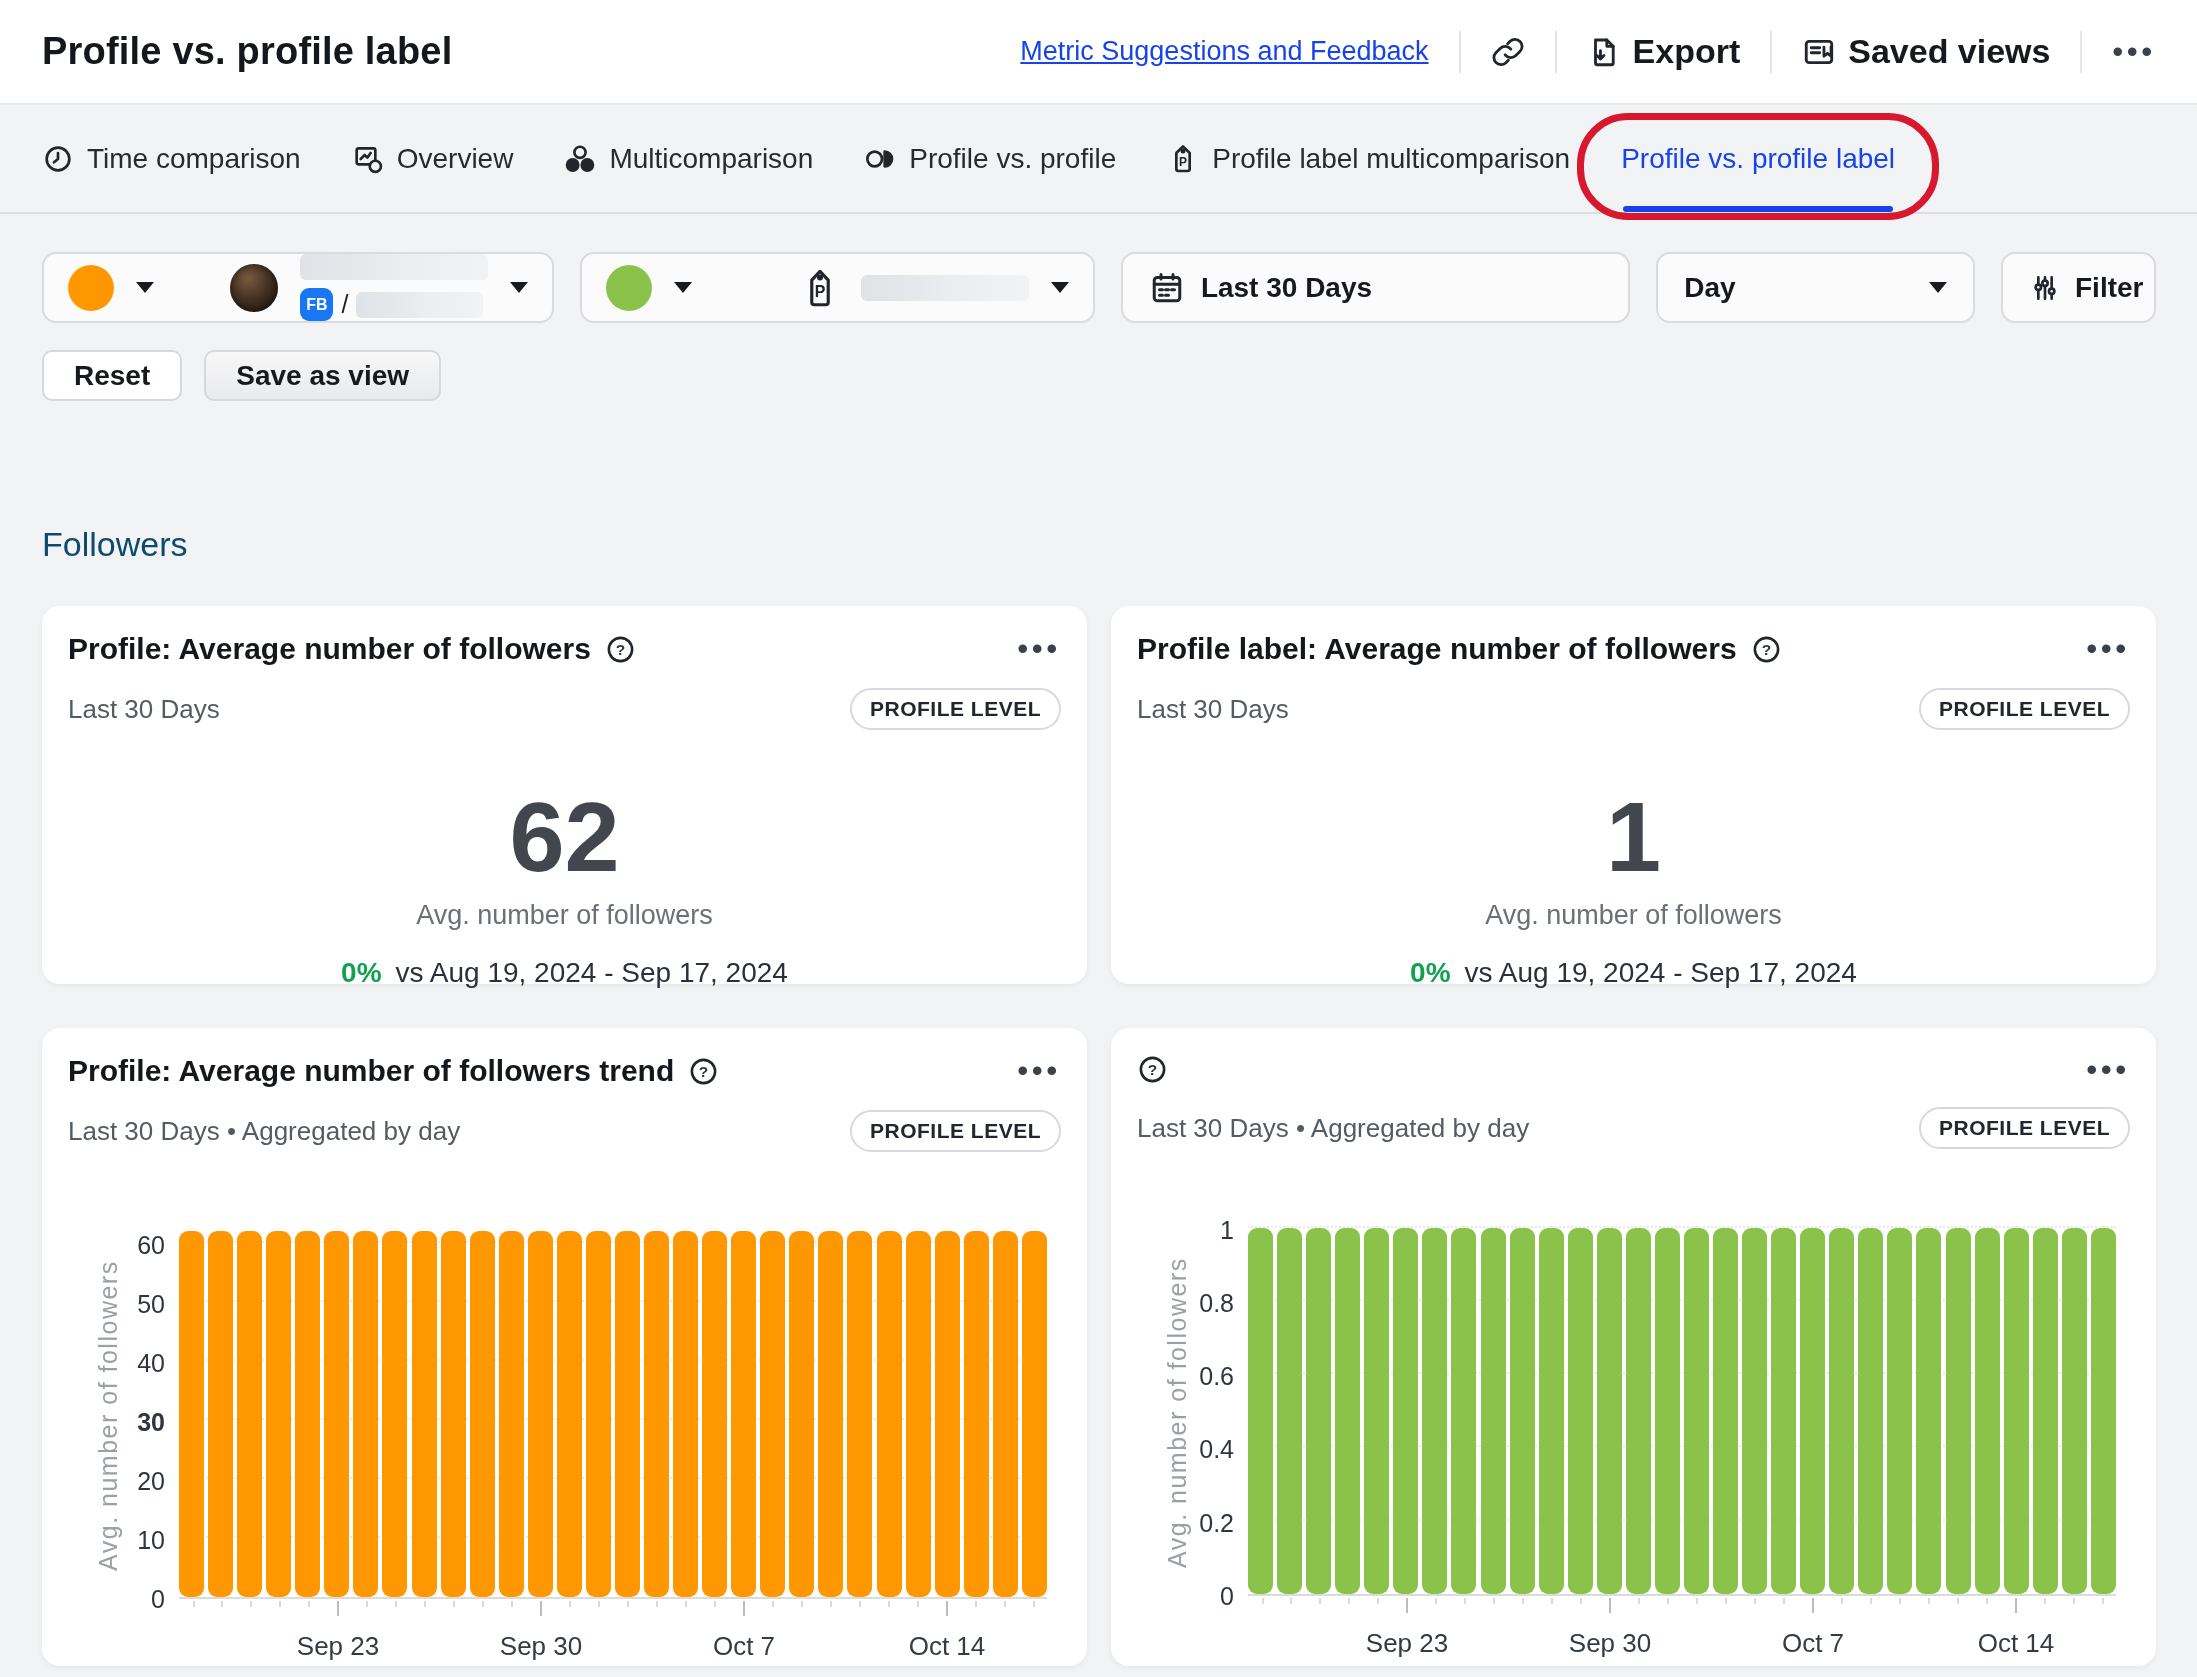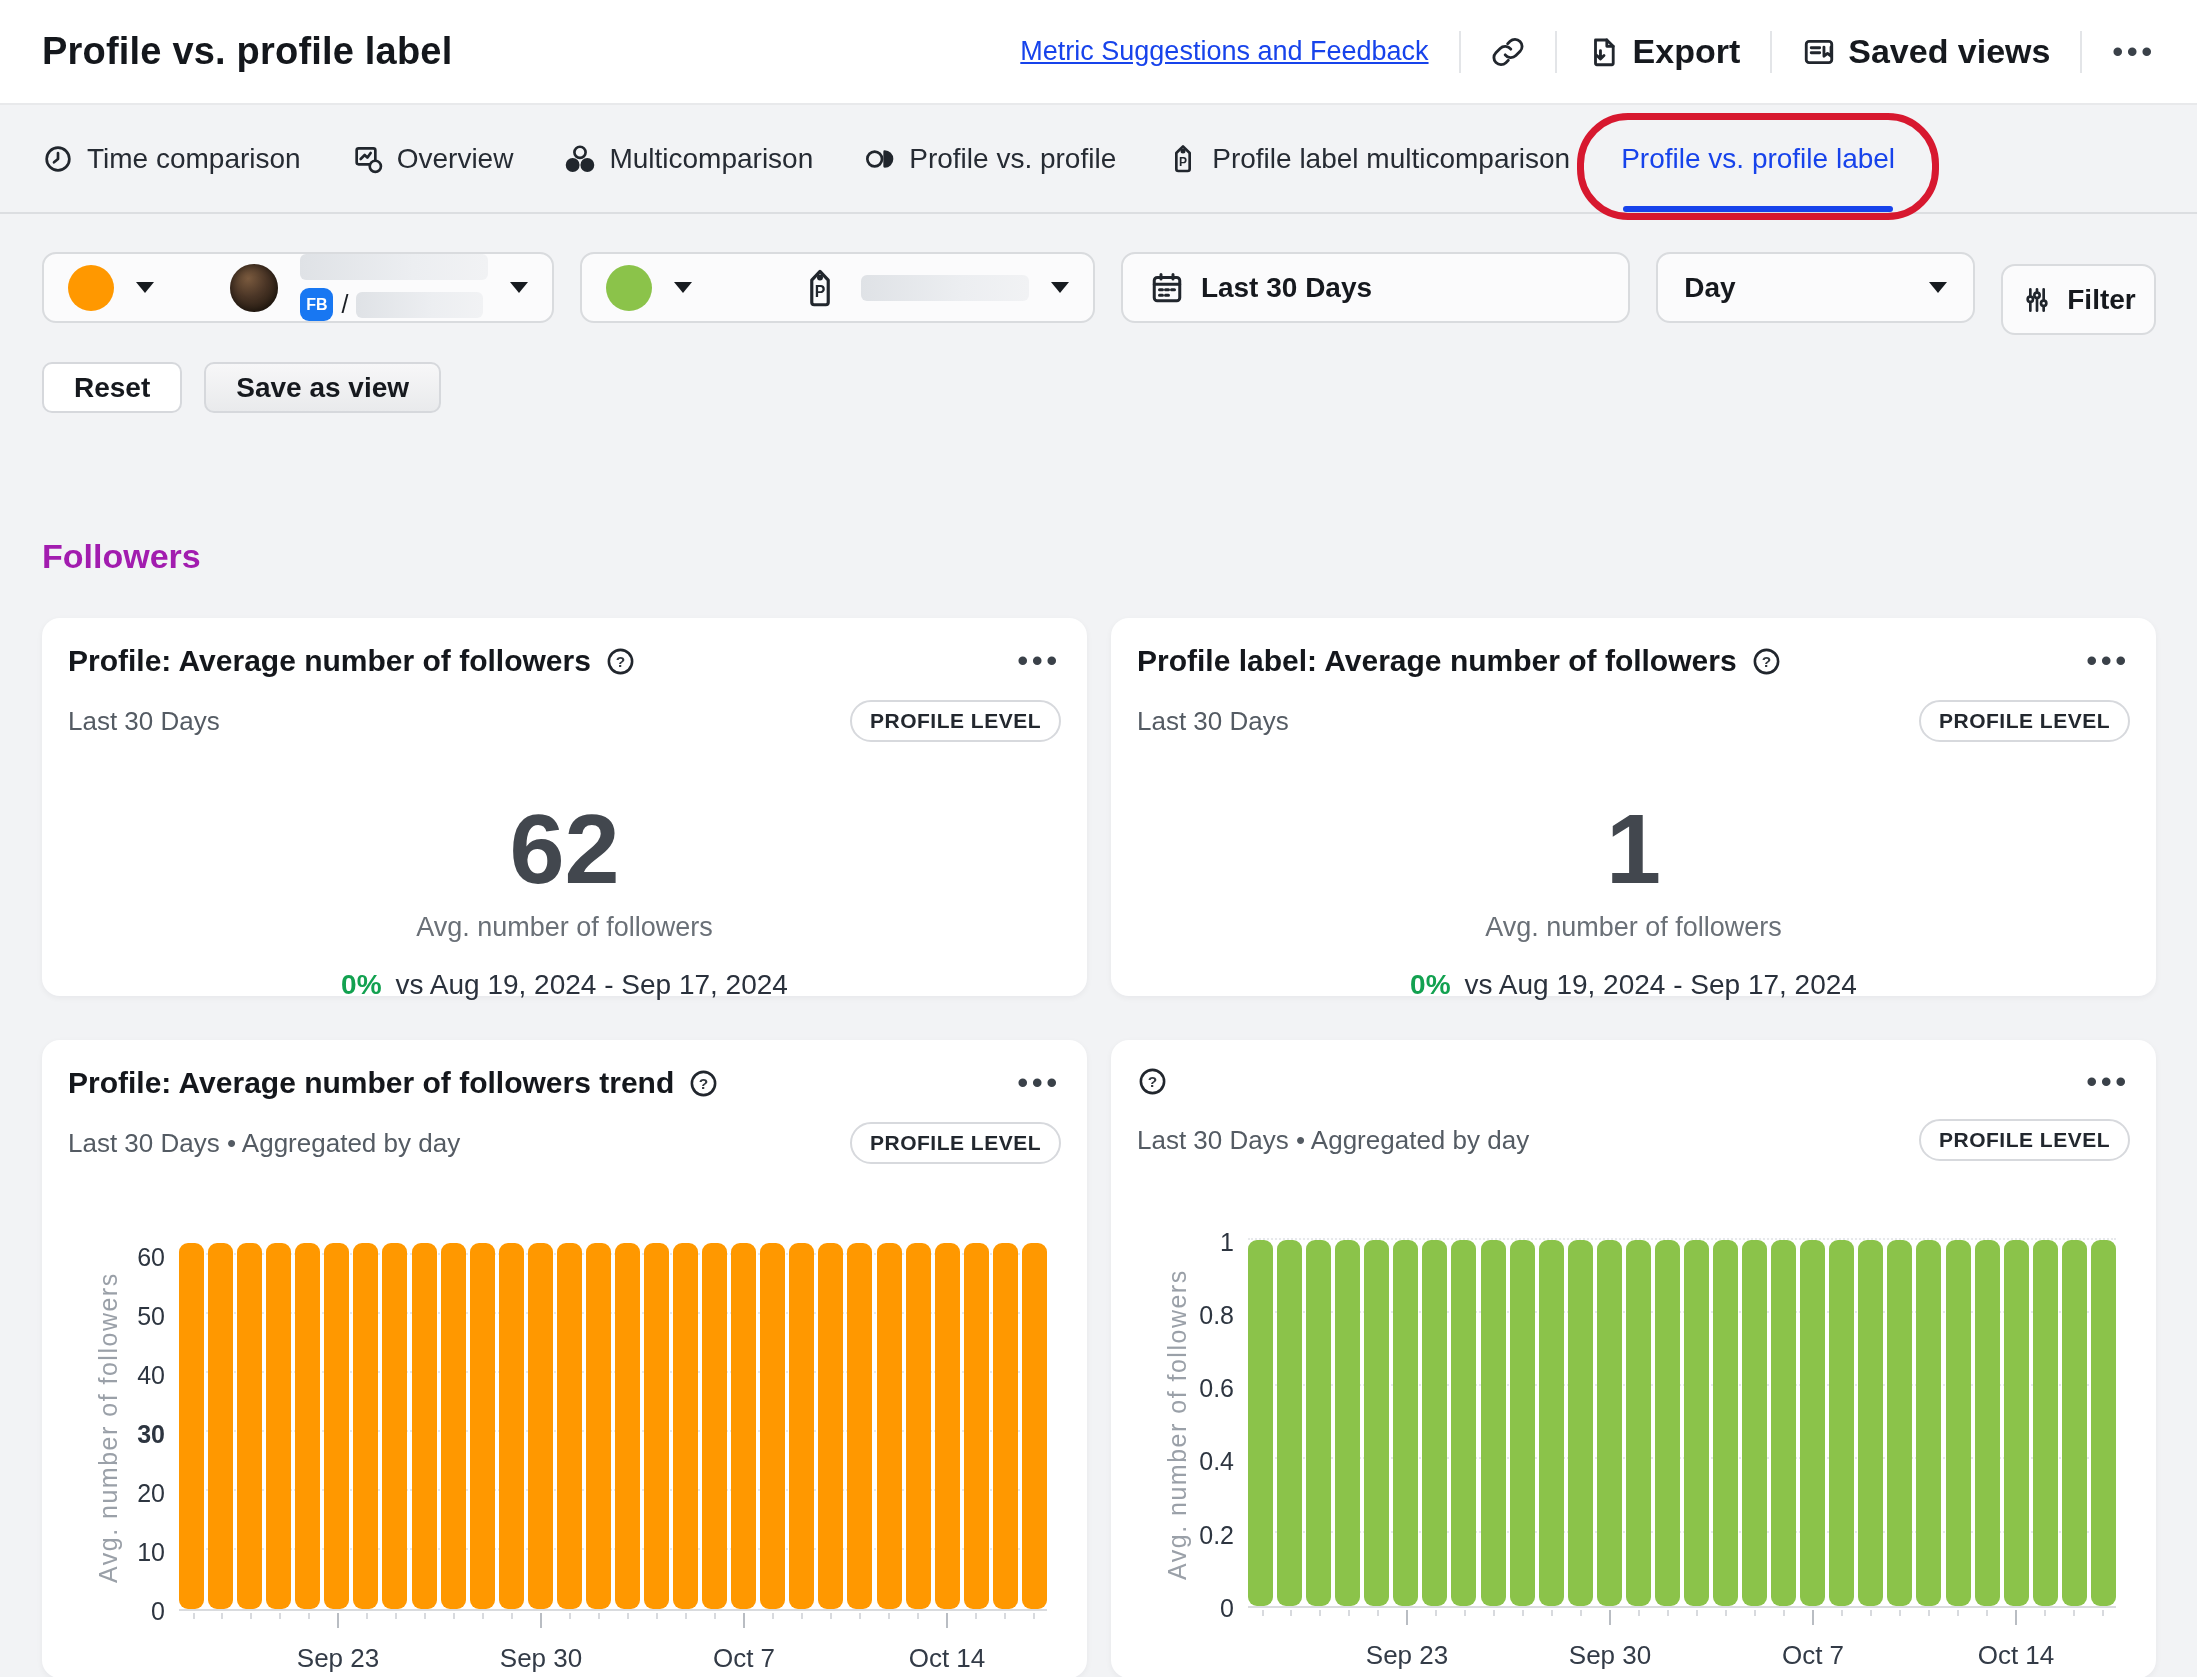--- a/index.html
+++ b/index.html
@@ -44,29 +44,29 @@
   .sel-text { display:flex; flex-direction:column; gap:8px; }
   .blur { height:26px; border-radius:6px;
     background:linear-gradient(90deg,#dfe2e6,#eceef1 60%,#f1f2f4); }
   .line2 { display:flex; align-items:center; gap:8px; }
   .fb-badge { width:33px; height:33px; border-radius:9px; background:#1877F2; color:#fff;
     font-size:16px; font-weight:700; display:flex; align-items:center; justify-content:center; }
   .slash { font-size:25px; font-weight:500; color:#1a1e24; }
   .ctrl-label { font-size:28px; font-weight:600; color:#16191e; }
   .date-control { width:510px; padding:0 26px; gap:16px; }
   .day-control { width:319px; padding:0 26px; justify-content:space-between; }
-  .filter-control { width:155px; padding:0 26px; gap:14px; justify-content:center;margin-top:12px; }
+  .filter-control { width:155px; padding:0 26px; gap:14px; justify-content:space-between; }
 
   .btn-row { display:flex; gap:22px; margin:27px 42px 0; }
   .btn { height:51px; border-radius:10px; border:2px solid #d6d8dc; font-family:inherit;
     font-size:28px; font-weight:700; color:#16191e; cursor:pointer; padding:0 30px; }
   .btn.reset { background:#fff; }
   .btn.save { background:linear-gradient(#f7f7f8,#e9eaec); }
 
-  .section-title { font-size:34px; font-weight:700; color:#a21caf; margin:124px 42px 16px; }
+  .section-title { font-size:34px; font-weight:400; color:#0c4a6e; margin:124px 42px 16px; }
 
   
   .grid { display:grid; grid-template-columns:1045px 1045px; gap:44px 24px; margin:42px 42px 0; }
   .card { background:#fff; border-radius:18px; box-shadow:0 2px 6px rgba(20,24,31,.05);
     padding:26px; position:relative; }
   .stat-card { height:378px; }
   .trend-card { height:638px; }
   .card-title-row { display:flex; align-items:center; gap:14px; }
   .card-title { font-size:30px; font-weight:700; color:#14171c; }
   .card-dots { margin-left:auto; }

